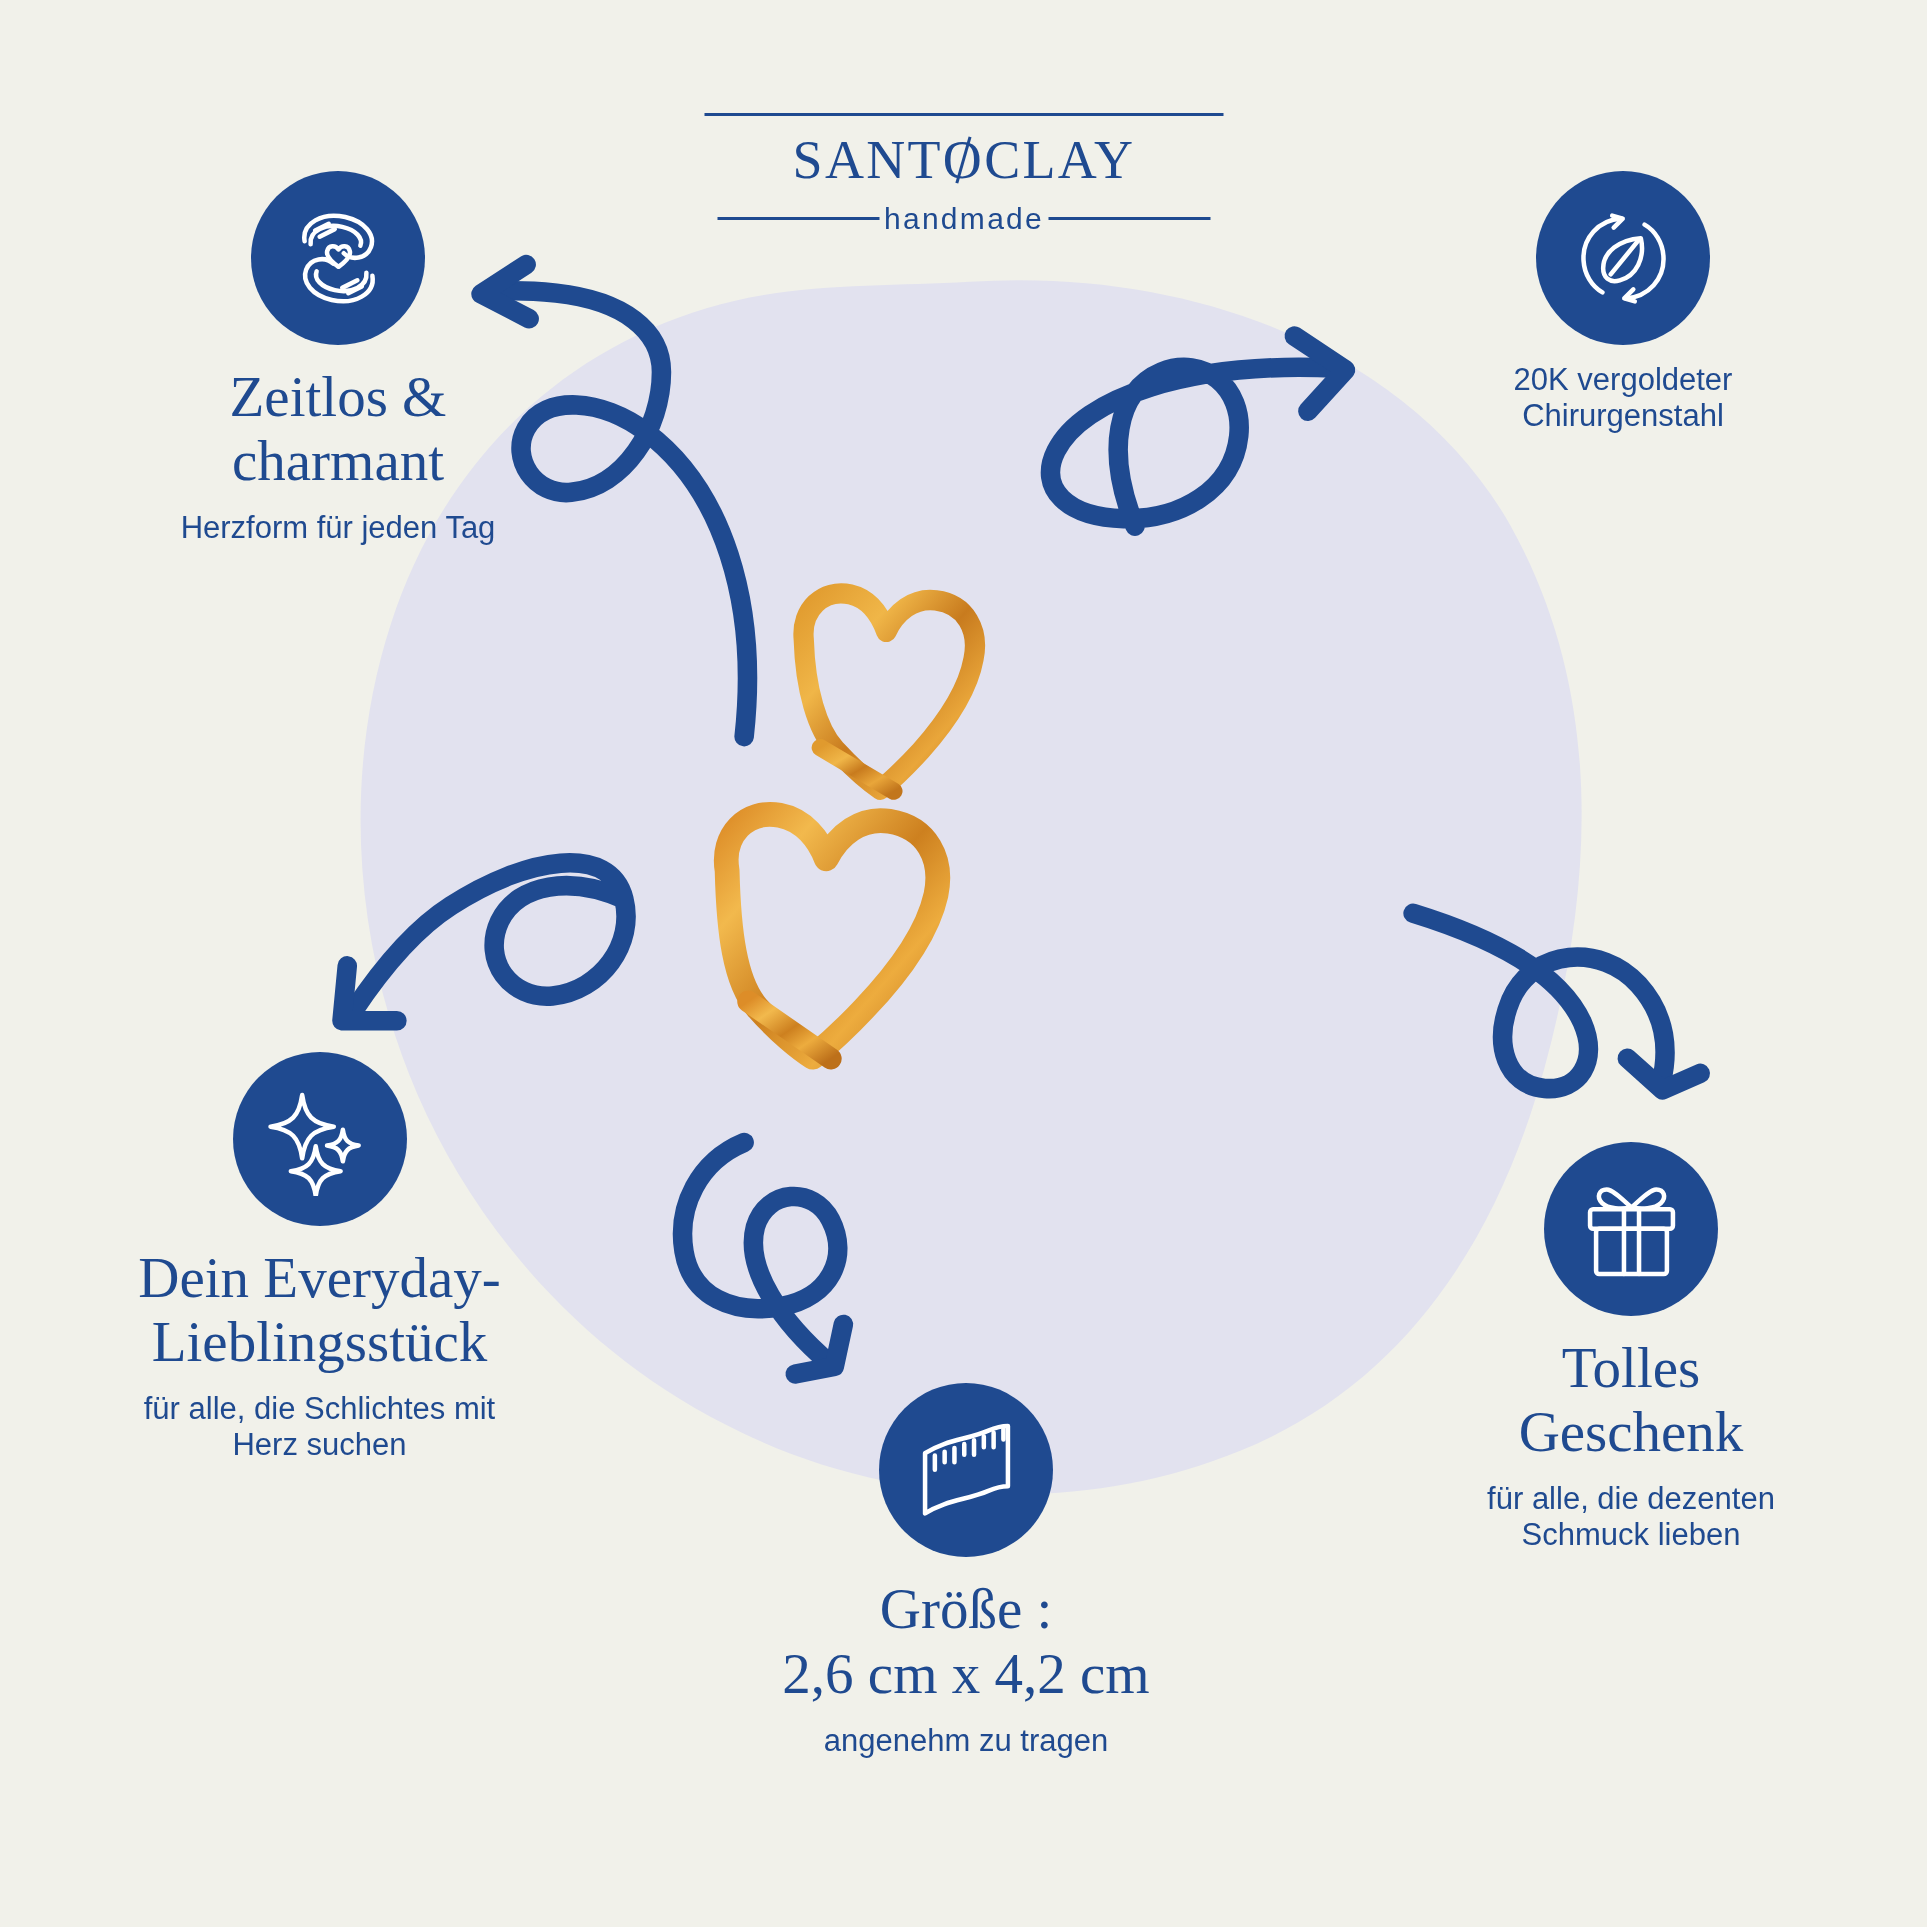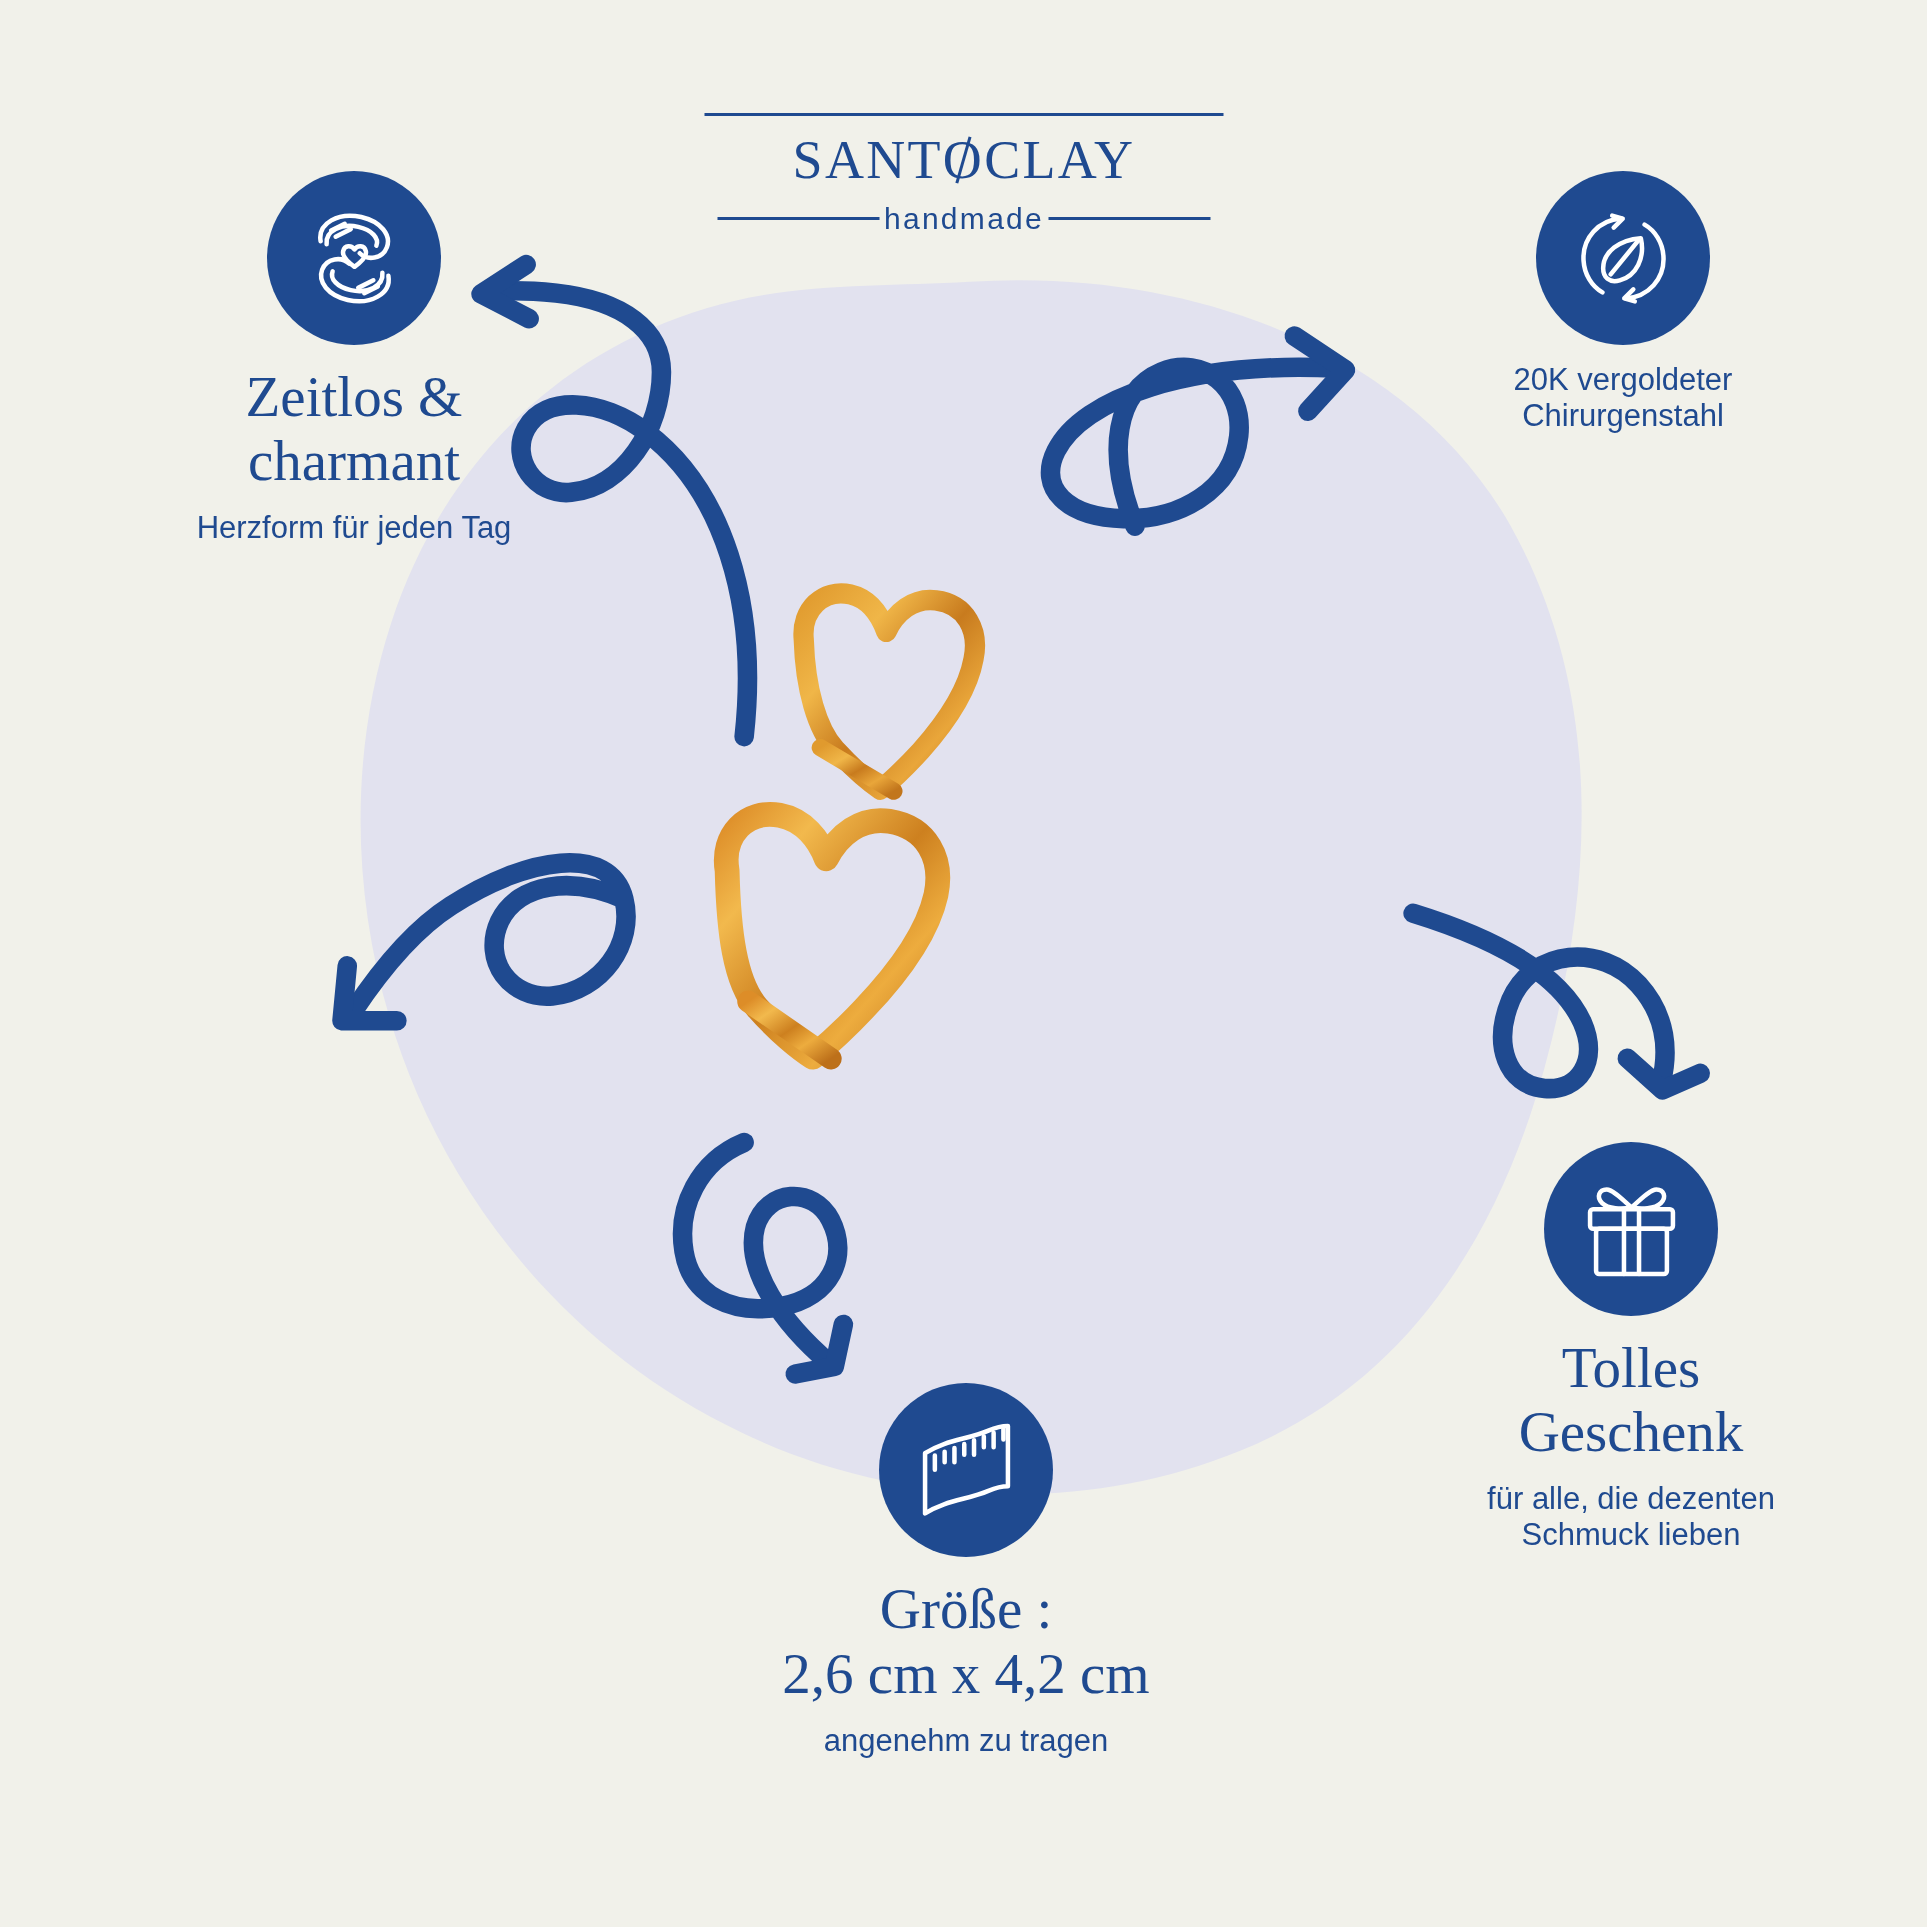--- a/index.html
+++ b/index.html
@@ -117,21 +117,21 @@
   }
   .f-size-val {
     font-family: "Liberation Serif", serif;
     font-size: 57px;
     line-height: 1.15;
     color: #1f4a90;
     white-space: pre-line;
   }
 
   
-  #feat-timeless   { left: 106px;  top: 171px;  width: 496px; }
+  #feat-timeless   { left: 90px;  top: 171px;  width: 496px; }
   #feat-skin       { left: 1345px; top: 171px;  width: 556px; }
   #feat-everyday   { left: 34px;   top: 1052px; width: 571px; }
   #feat-gift       { left: 1353px; top: 1142px; width: 556px; }
   #feat-size       { left: 703px;  top: 1383px; width: 526px; }
 
   
   .product {
     position: absolute;
     left: 646px;
     top: 519px;
@@ -305,20 +305,36 @@
         <path d="M90 132 L76 128 L88 116"></path>
         <path d="M98 48 C104 74, 92 98, 70 104 C56 108, 48 100, 48 88
                  C48 66, 70 50, 98 48 Z"></path>
         <path d="M94 52 L58 96"></path>
       </svg>
     </div>
     <div class="f-sub">20K vergoldeter
 Chirurgenstahl</div>
   </div>
 
+  <div class="feature" id="feat-everyday">
+    <div class="badge">
+      <svg width="113" height="113" viewBox="0 0 150 150" fill="none" stroke="#ffffff" stroke-width="6" stroke-linecap="round" stroke-linejoin="round">
+        <path d="M52 16 C56 44, 66 54, 94 58 C66 62, 56 72, 52 100
+                 C48 72, 38 62, 10 58 C38 54, 48 44, 52 16 Z"></path>
+        <path d="M106 62 C108 76, 113 81, 127 83 C113 85, 108 90, 106 104
+                 C104 90, 99 85, 85 83 C99 81, 104 76, 106 62 Z"></path>
+        <path d="M70 84 C73 106, 81 114, 103 117 C81 120, 73 128, 70 150
+                 C67 128, 59 120, 37 117 C59 114, 67 106, 70 84 Z"></path>
+      </svg>
+    </div>
+    <div class="f-title">Dein Everyday-
+Lieblingsstück</div>
+    <div class="f-sub">für alle, die Schlichtes mit
+Herz suchen</div>
+  </div>
 
   <div class="feature" id="feat-gift">
     <div class="badge">
       <svg width="113" height="113" viewBox="0 0 150 150" fill="none" stroke="#ffffff" stroke-width="6" stroke-linecap="round" stroke-linejoin="round">
         <rect x="20" y="48" width="110" height="26" rx="4"></rect>
         <rect x="28" y="74" width="94" height="60" rx="4"></rect>
         <path d="M65 48 L65 134 M85 48 L85 134"></path>
         <path d="M75 46 C62 34, 50 22, 42 22 C32 22, 28 32, 36 40
                  C44 48, 62 48, 75 46 Z"></path>
         <path d="M75 46 C88 34, 100 22, 108 22 C118 22, 122 32, 114 40

